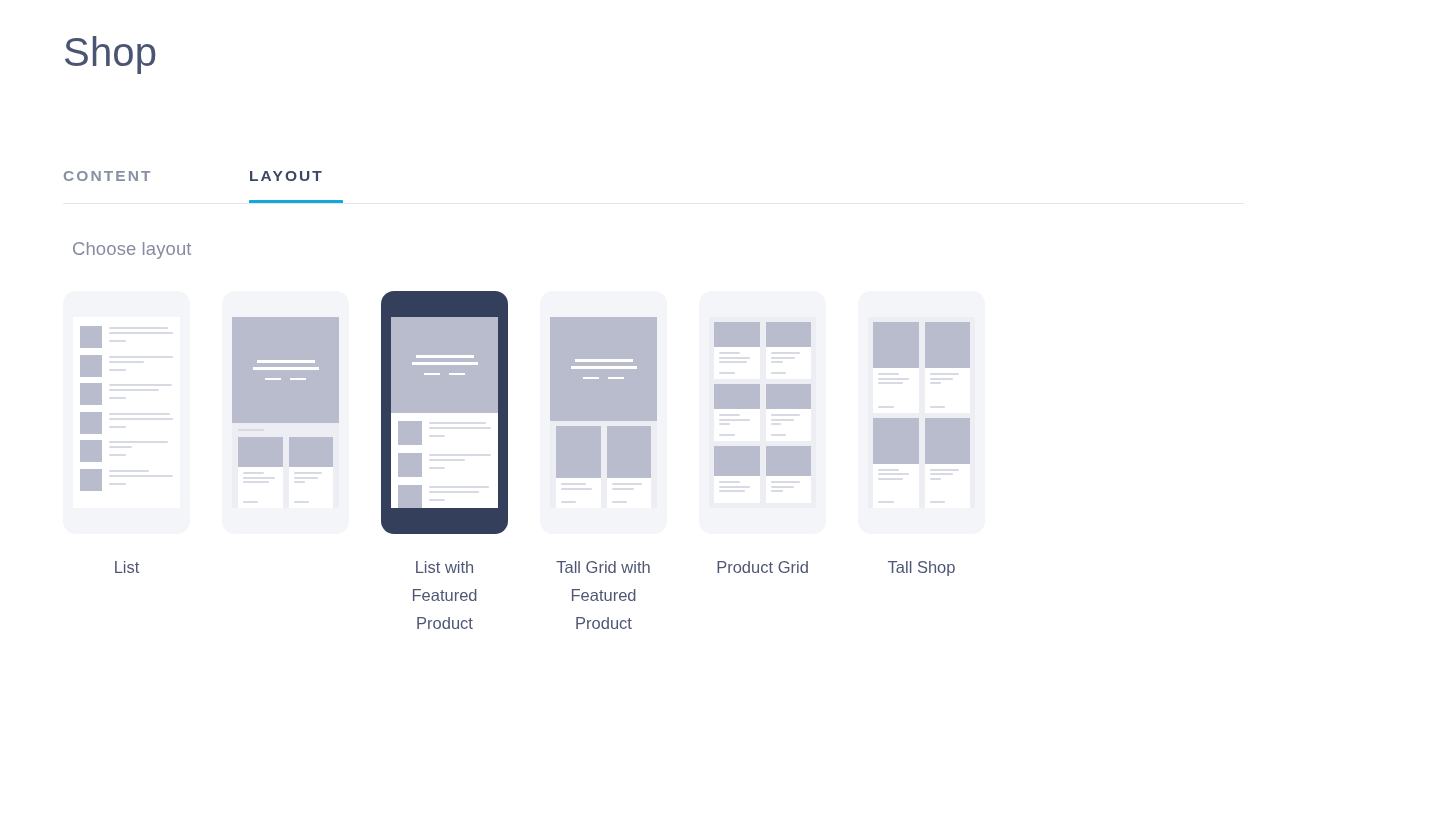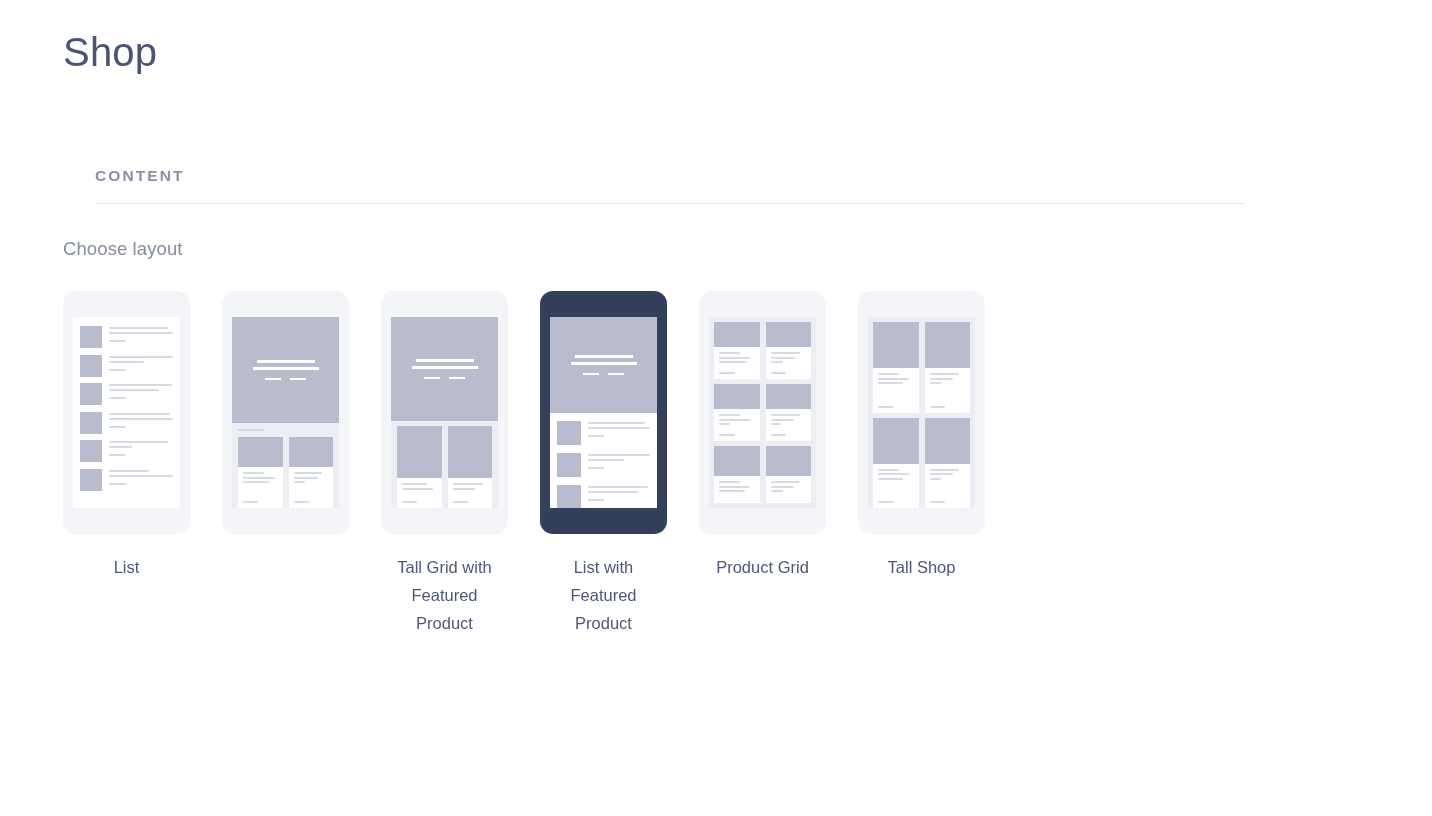--- a/index.html
+++ b/index.html
@@ -58,21 +58,20 @@
     background: transparent;
   }
 
   
   .tabs {
     position: absolute;
     left: 63px;
     top: 148px;
     width: 1312px;
     height: 56px;
-    margin-left: 32px;
   }
   .tabs-rule {
     position: absolute;
     left: 0;
     top: 55px;
     width: 1312px;
     height: 1px;
     background: #e3e5ea;
   }
   .tab {
@@ -100,21 +99,21 @@
   }
   .tab.is-active { color: #3c4763; }
   .tab.is-active .tab-underline { background: #12a8dc; }
 
   .tab-content { left: 0; width: 108px; text-align: left; }
   .tab-layout  { left: 186px; width: 94px; text-align: left; }
 
   
   .section-title {
     position: absolute;
-    left: 63px;
+    left: 72px;
     top: 238px;
     font-size: 18.5px;
     color: #878da0;
     font-weight: 400;
     letter-spacing: 0.1px;
   }
 
   
   .layouts {
     position: absolute;
@@ -278,20 +277,24 @@
     <div class="overflow-menu">
       <span class="dot"></span>
       <span class="dot"></span>
       <span class="dot"></span>
     </div>
   </div>
 
   <div class="tabs">
     <button class="tab tab-content">
       <span>CONTENT</span>
+      <span class="tab-underline"></span>
+    </button>
+    <button class="tab tab-layout is-active">
+      <span>LAYOUT</span>
       <span class="tab-underline"></span>
     </button>
     <div class="tabs-rule"></div>
   </div>
 
   <div class="section-title">Choose layout</div>
 
   <div class="layouts">
 
     <div class="layout-option">
@@ -385,20 +388,62 @@
                   <div class="spacer"></div>
                     <div class="ln" style="width:44%"></div>
                 </div>
               </div>
             </div>
           </div>
         </div>
       </div>
     </div>
 
+    <div class="layout-option is-selected">
+      <div class="phone">
+        <div class="screen">
+          <div class="hero" style="height:96px">
+            <div class="hero-l1"></div>
+            <div class="hero-l2"></div>
+            <div class="hero-subs">
+                <span></span>
+                <span></span>
+              </div>
+          </div>
+          <div class="list-rows" style="gap:8px;padding-top:8px">
+            <div class="list-row">
+              <div class="list-thumb" style="width:24px;height:24px;flex:0 0 24px"></div>
+              <div class="list-lines">
+                <div class="ln" style="width:92%"></div>
+                  <div class="ln" style="width:100%"></div>
+                  <div class="ln" style="width:26%"></div>
+              </div>
+            </div>
+            <div class="list-row">
+              <div class="list-thumb" style="width:24px;height:24px;flex:0 0 24px"></div>
+              <div class="list-lines">
+                <div class="ln" style="width:100%"></div>
+                  <div class="ln" style="width:58%"></div>
+                  <div class="ln" style="width:26%"></div>
+              </div>
+            </div>
+            <div class="list-row">
+              <div class="list-thumb" style="width:24px;height:24px;flex:0 0 24px"></div>
+              <div class="list-lines">
+                <div class="ln" style="width:96%"></div>
+                  <div class="ln" style="width:80%"></div>
+                  <div class="ln" style="width:26%"></div>
+              </div>
+            </div>
+          </div>
+        </div>
+      </div>
+      <div class="option-label">List with Featured Product</div>
+    </div>
+
     <div class="layout-option">
       <div class="phone">
         <div class="screen">
           <div class="hero" style="height:104px">
             <div class="hero-l1"></div>
             <div class="hero-l2"></div>
             <div class="hero-subs">
                 <span></span>
                 <span></span>
               </div>
@@ -423,62 +468,20 @@
                     <div class="ln" style="width:44%"></div>
                 </div>
               </div>
             </div>
           </div>
         </div>
       </div>
       <div class="option-label">Tall Grid with Featured Product</div>
     </div>
 
-    <div class="layout-option is-selected">
-      <div class="phone">
-        <div class="screen">
-          <div class="hero" style="height:96px">
-            <div class="hero-l1"></div>
-            <div class="hero-l2"></div>
-            <div class="hero-subs">
-                <span></span>
-                <span></span>
-              </div>
-          </div>
-          <div class="list-rows" style="gap:8px;padding-top:8px">
-            <div class="list-row">
-              <div class="list-thumb" style="width:24px;height:24px;flex:0 0 24px"></div>
-              <div class="list-lines">
-                <div class="ln" style="width:92%"></div>
-                  <div class="ln" style="width:100%"></div>
-                  <div class="ln" style="width:26%"></div>
-              </div>
-            </div>
-            <div class="list-row">
-              <div class="list-thumb" style="width:24px;height:24px;flex:0 0 24px"></div>
-              <div class="list-lines">
-                <div class="ln" style="width:100%"></div>
-                  <div class="ln" style="width:58%"></div>
-                  <div class="ln" style="width:26%"></div>
-              </div>
-            </div>
-            <div class="list-row">
-              <div class="list-thumb" style="width:24px;height:24px;flex:0 0 24px"></div>
-              <div class="list-lines">
-                <div class="ln" style="width:96%"></div>
-                  <div class="ln" style="width:80%"></div>
-                  <div class="ln" style="width:26%"></div>
-              </div>
-            </div>
-          </div>
-        </div>
-      </div>
-      <div class="option-label">List with Featured Product</div>
-    </div>
-
     <div class="layout-option">
       <div class="phone">
         <div class="screen">
           <div class="sqgrid">
             <div class="card-row" style="height:57px">
               <div class="card">
                 <div class="card-img sq"></div>
                 <div class="card-body">
                   <div class="ln" style="width:58%"></div>
                     <div class="ln" style="width:86%"></div>

